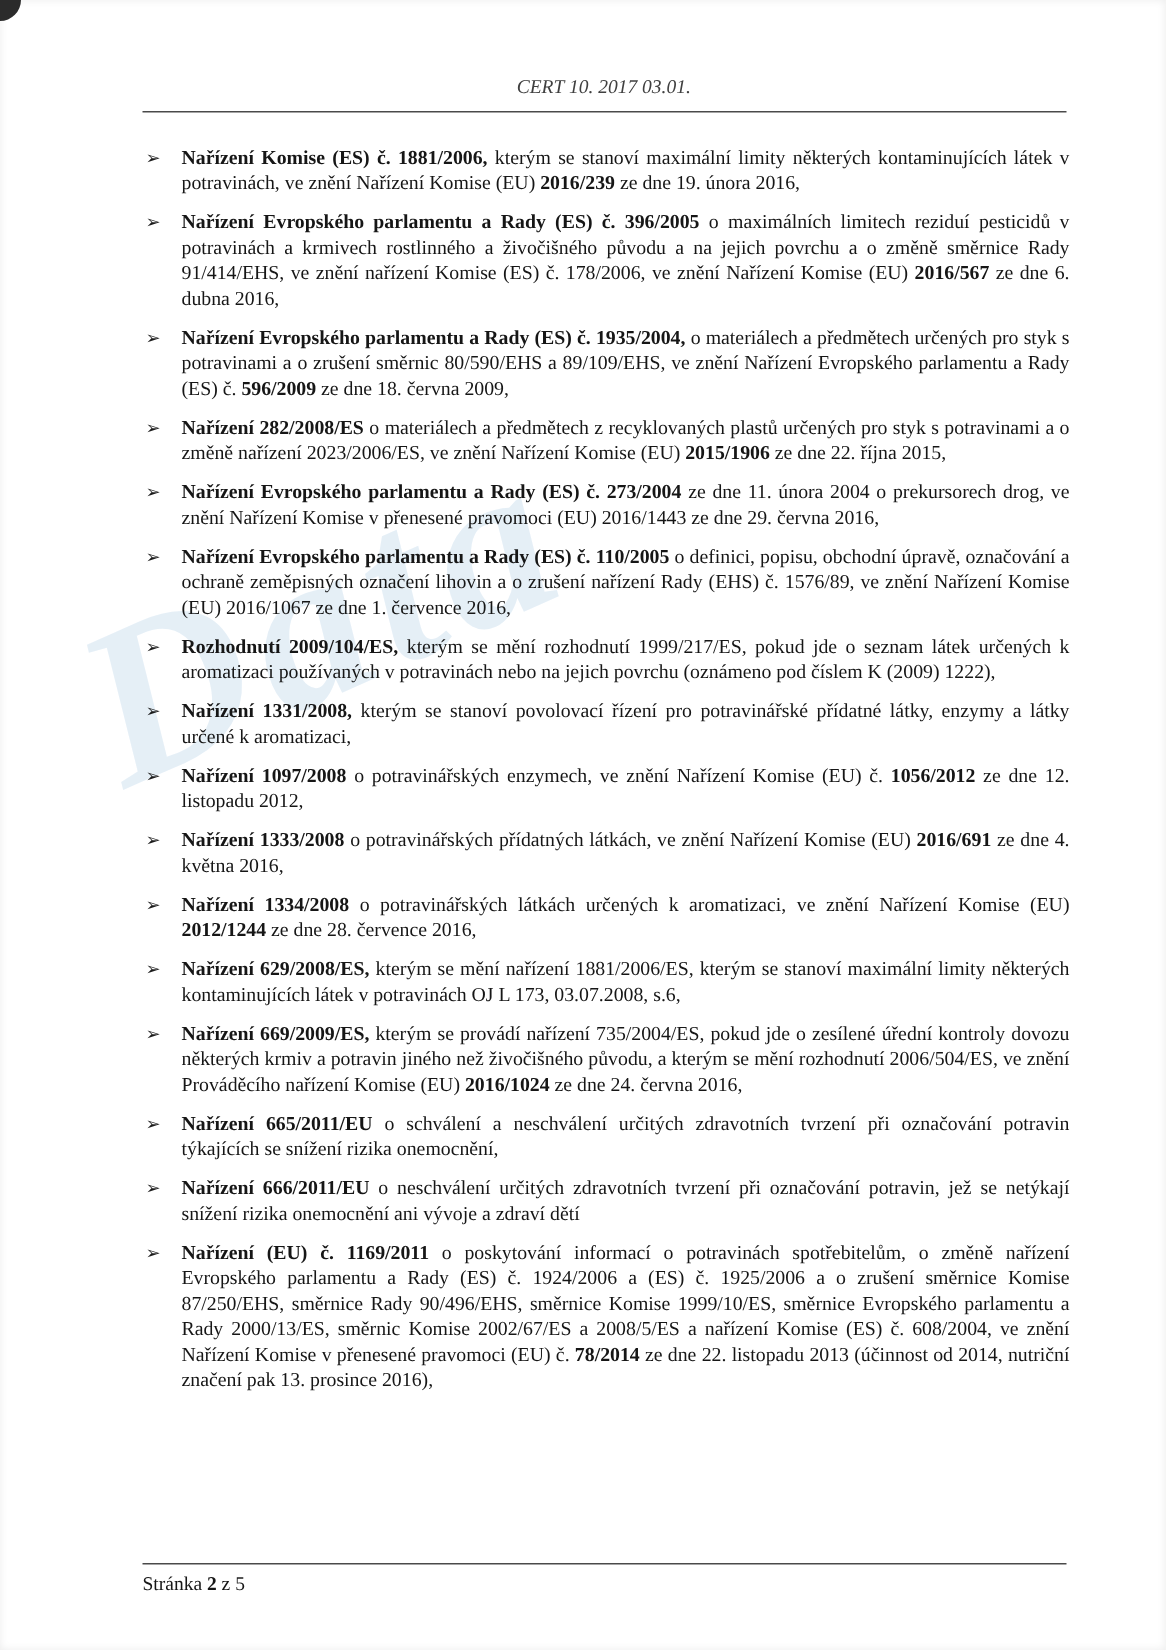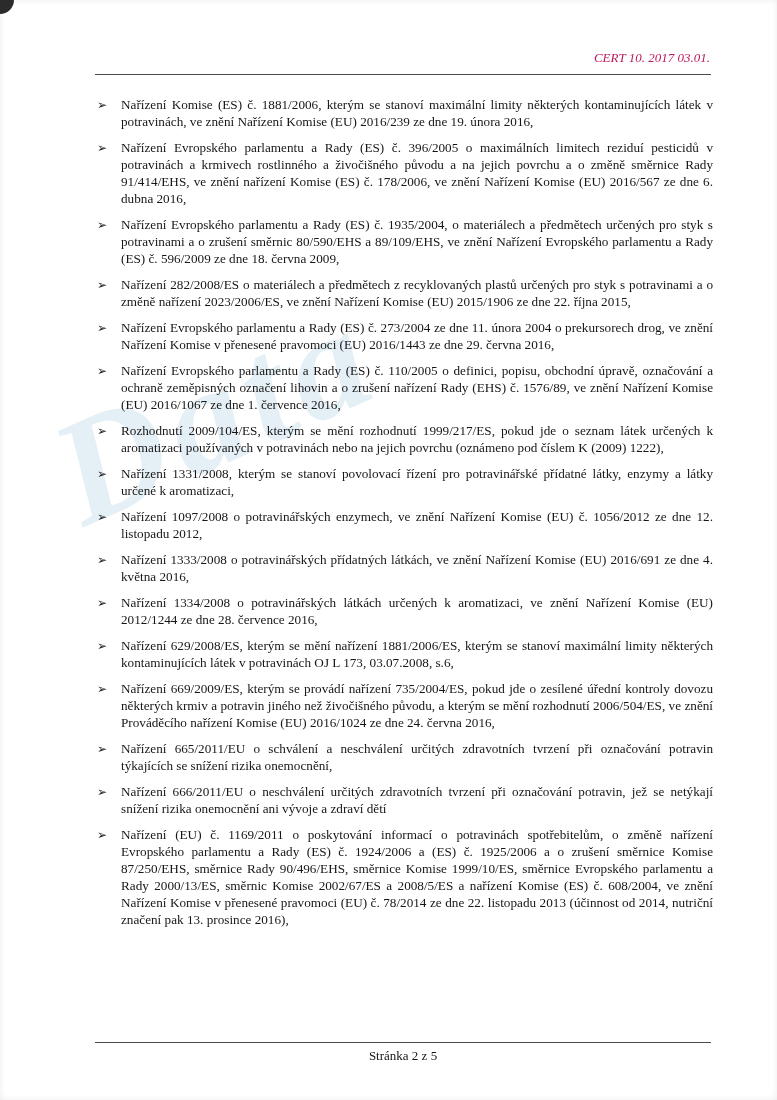--- a/index.html
+++ b/index.html
@@ -20,48 +20,48 @@
   }
   .watermark{
     position:absolute;left:30px;top:240px;width:760px;
     transform:rotate(-24deg);
     font-style:italic;font-weight:bold;
     font-size:150px;color:#bcd6ea;opacity:0.38;
     white-space:nowrap;pointer-events:none;letter-spacing:8px;
   }
   .header{
     position:absolute;left:95px;top:50px;width:615px;
-    text-align:right;font-style:italic;font-size:13px;color:#be185d;
+    text-align:center;font-style:italic;font-size:13px;color:#404040;
   }
   .header-rule{
     position:absolute;left:95px;top:74px;width:616px;height:0;
     border-top:1.4px solid #4a4a4a;
   }
   .content{
     position:absolute;left:97px;top:96px;width:616px;
     font-size:13.2px;line-height:17px;color:#161616;
   }
   .item{
     display:flex;align-items:flex-start;margin-bottom:9px;
   }
   .bullet{
     flex:0 0 24px;width:24px;font-size:12px;color:#1b1b1b;
     padding-top:1px;
   }
   .item-text{
     flex:1;text-align:justify;
   }
-  .b{font-weight:normal;}
+  .b{font-weight:bold;}
   .footer-rule{
     position:absolute;left:95px;top:1042px;width:616px;height:0;
     border-top:1.4px solid #4a4a4a;
   }
   .footer{
     position:absolute;left:95px;top:1048px;width:616px;
-    text-align:center;font-size:13px;color:#161616;
+    font-size:13px;color:#161616;
   }
 </style>
 </head>
 <body>
 
 <div class="page">
 
   <div class="corner-artifact"></div>
 
   <div class="watermark">Data</div>

